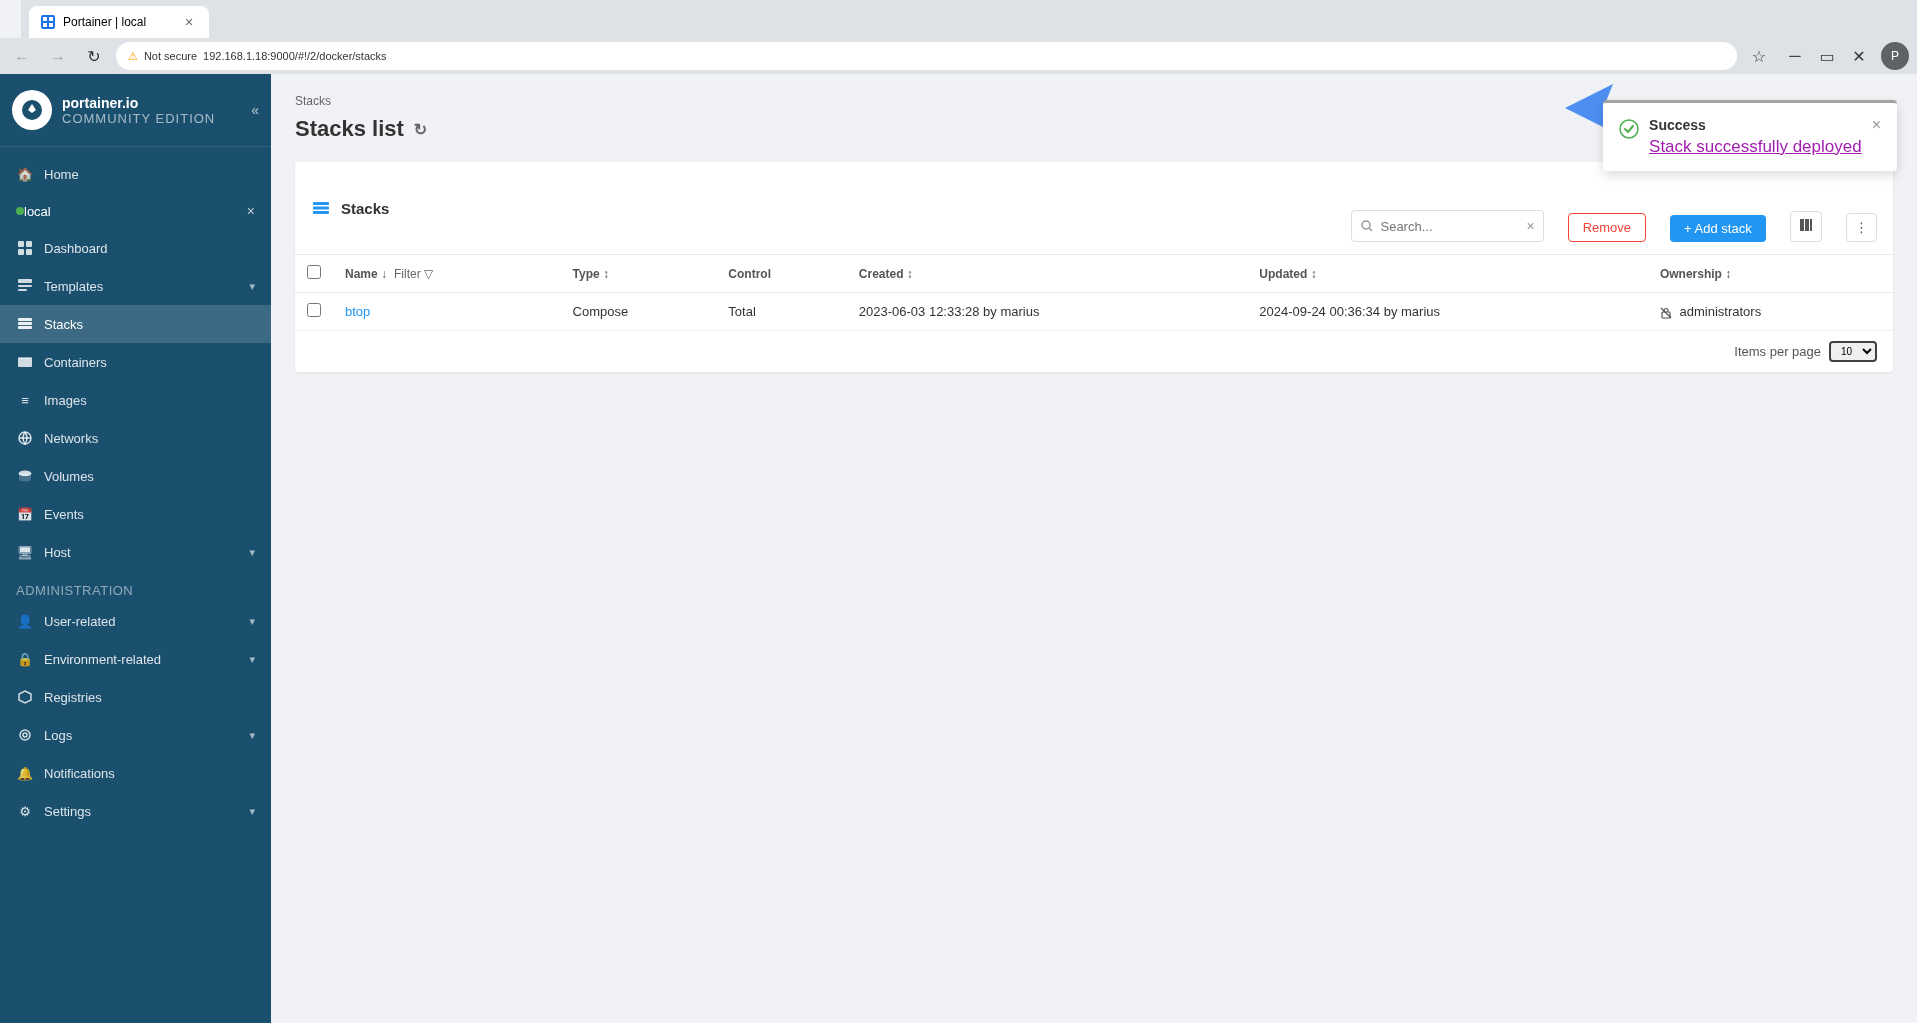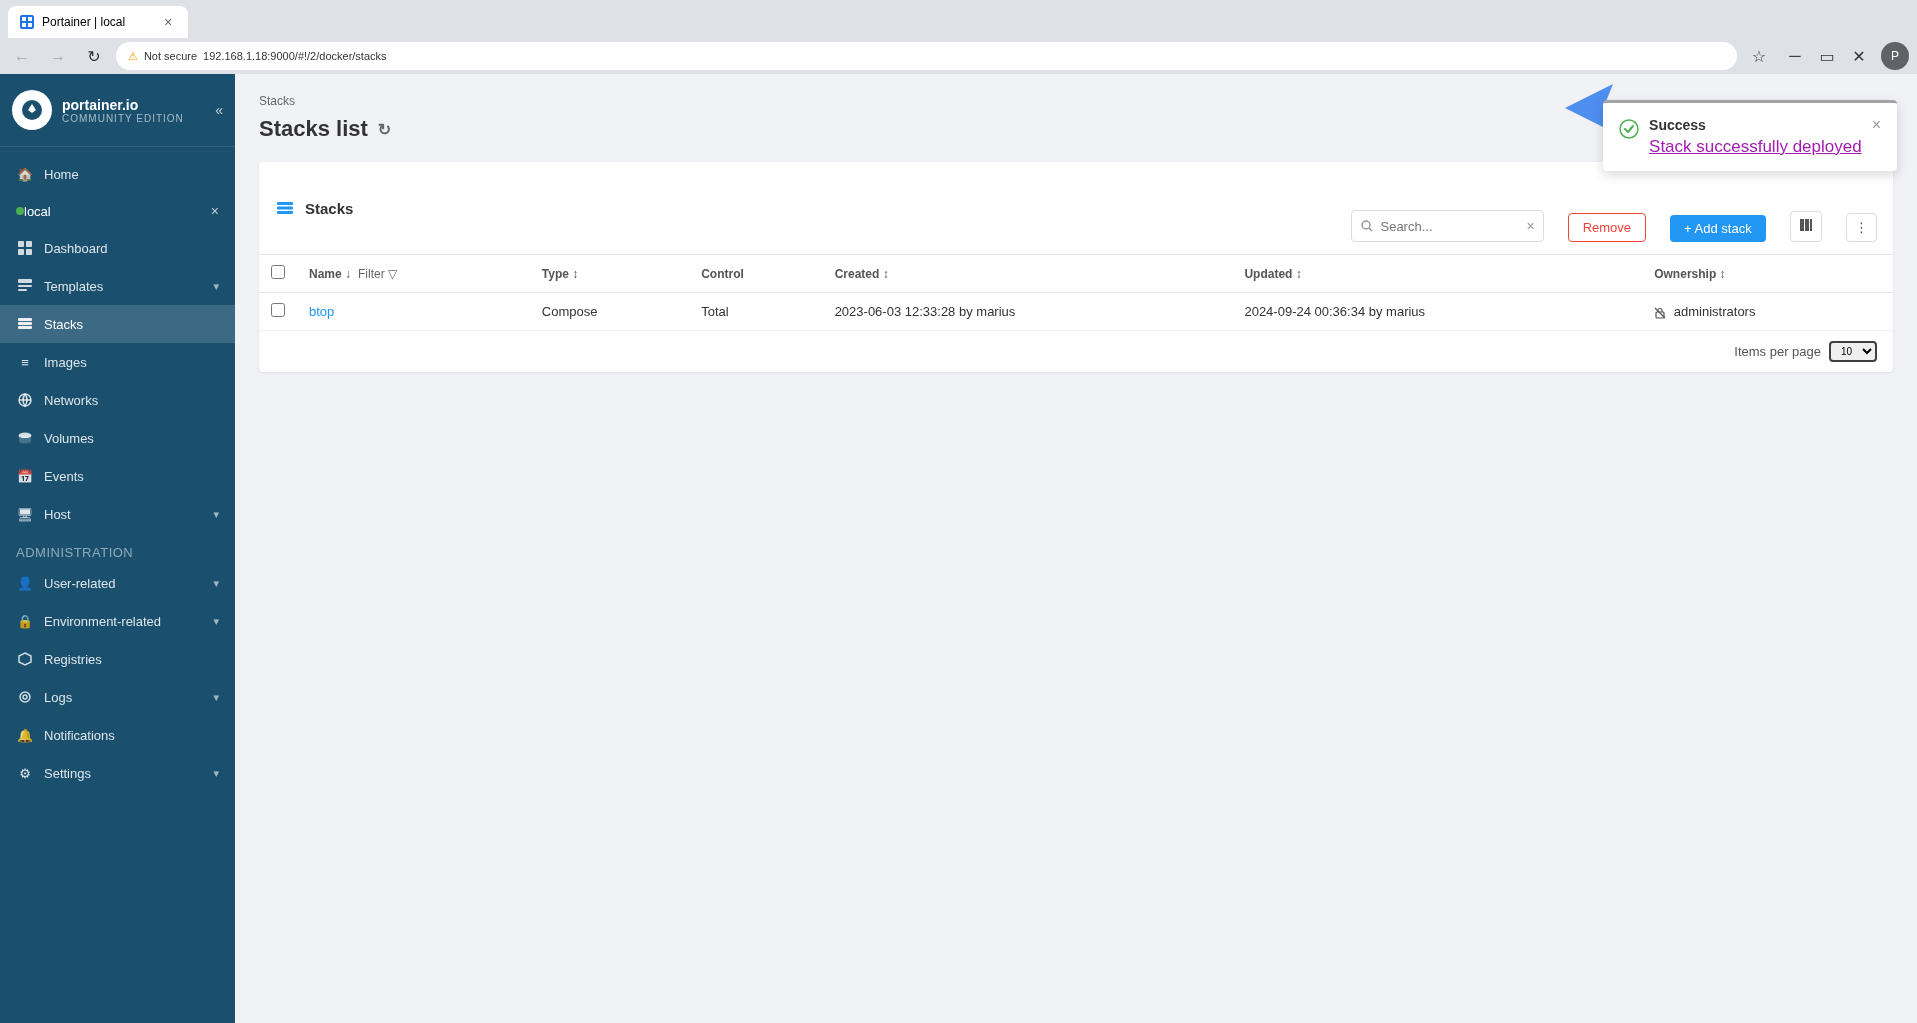--- a/index.html
+++ b/index.html
@@ -1,43 +1,43 @@
 <!DOCTYPE html>
 <html><head>
   <meta charset="utf-8">
   <style>
     * { margin: 0; padding: 0; box-sizing: border-box; }
     body { font-family: -apple-system, BlinkMacSystemFont, 'Segoe UI', sans-serif; font-size: 13px; background: #f0f2f5; overflow: hidden; }
 
     
-    .browser-chrome { background: #dee1e6; height: 38px; display: flex; align-items: center; padding: 0 8px; gap: 8px; }
+    .browser-chrome { background: #dee1e6; height: 38px; display: flex; align-items: center; padding: 0 8px; gap: 8px; margin-left: 21px; }
     .browser-tabs { display: flex; align-items: flex-end; height: 38px; }
     .browser-tab { background: #fff; border-radius: 8px 8px 0 0; padding: 0 12px; height: 32px; display: flex; align-items: center; gap: 8px; font-size: 12px; min-width: 180px; }
     .browser-tab-favicon { width: 14px; height: 14px; background: #1a73e8; border-radius: 2px; display: flex; align-items: center; justify-content: center; }
     .tab-close { margin-left: auto; cursor: pointer; color: #666; font-size: 14px; width: 16px; height: 16px; display: flex; align-items: center; justify-content: center; border-radius: 50%; }
     .browser-nav-row { background: #dee1e6; display: flex; align-items: center; padding: 4px 8px; gap: 8px; height: 36px; }
     .browser-btn { width: 28px; height: 28px; border-radius: 50%; border: none; background: transparent; cursor: pointer; display: flex; align-items: center; justify-content: center; color: #333; font-size: 16px; }
     .browser-btn:disabled { color: #aaa; cursor: default; }
     .address-bar { flex: 1; height: 28px; border-radius: 14px; border: none; background: #fff; padding: 0 12px; font-size: 13px; color: #333; display: flex; align-items: center; gap: 6px; }
     .address-bar-text { color: #333; font-size: 11px; }
     .lock-icon { color: #f90; font-size: 11px; }
     .browser-actions { display: flex; gap: 4px; }
     .profile-btn { width: 28px; height: 28px; border-radius: 50%; background: #5f6368; display: flex; align-items: center; justify-content: center; color: #fff; font-size: 12px; }
 
     
     .app { display: flex; height: calc(100vh - 74px); }
 
     
-    .sidebar { width: 235px; background: #1a4f6e; color: #fff; display: flex; flex-direction: column; overflow-y: auto; flex-shrink: 0; }
+    .sidebar { width: 271px; background: #1a4f6e; color: #fff; display: flex; flex-direction: column; overflow-y: auto; flex-shrink: 0; }
     .sidebar-logo { padding: 16px 12px; display: flex; align-items: center; gap: 10px; border-bottom: 1px solid rgba(255,255,255,0.1); }
     .logo-icon { width: 40px; height: 40px; background: #fff; border-radius: 50%; display: flex; align-items: center; justify-content: center; }
     .logo-icon svg { width: 24px; height: 24px; }
     .logo-text { display: flex; flex-direction: column; }
     .logo-name { font-size: 14px; font-weight: 700; color: #fff; }
-    .logo-edition { font-size: 10px; color: rgba(255,255,255,0.6); letter-spacing: 1px; text-transform: uppercase; }
+    .logo-edition { font-size: 13px; color: rgba(255,255,255,0.6); letter-spacing: 1px; text-transform: uppercase; }
     .sidebar-collapse { margin-left: auto; cursor: pointer; color: rgba(255,255,255,0.7); font-size: 14px; }
 
     .sidebar-nav { padding: 8px 0; flex: 1; }
     .sidebar-item { display: flex; align-items: center; gap: 10px; padding: 10px 16px; cursor: pointer; color: rgba(255,255,255,0.85); font-size: 13px; transition: background 0.15s; }
     .sidebar-item.active { background: rgba(255,255,255,0.15); color: #fff; }
     .sidebar-item-icon { width: 18px; height: 18px; display: flex; align-items: center; justify-content: center; flex-shrink: 0; }
     .sidebar-item-label { flex: 1; }
     .sidebar-item-arrow { font-size: 11px; color: rgba(255,255,255,0.6); }
 
     .sidebar-env-header { display: flex; align-items: center; padding: 10px 16px; cursor: pointer; color: #fff; }
@@ -188,20 +188,29 @@
         <span class="sidebar-item-icon">
           <svg width="16" height="16" viewBox="0 0 16 16" fill="rgba(255,255,255,0.9)">
               <rect x="1" y="10" width="14" height="3" rx="1"></rect>
               <rect x="1" y="6" width="14" height="3" rx="1"></rect>
               <rect x="1" y="2" width="14" height="3" rx="1"></rect>
             </svg>
         </span>
         <span class="sidebar-item-label">Stacks</span>
       </div>
 
+      <div class="sidebar-item">
+        <span class="sidebar-item-icon">
+          <svg width="16" height="16" viewBox="0 0 16 16" fill="rgba(255,255,255,0.8)">
+              <rect x="1" y="4" width="14" height="9" rx="1"></rect>
+              <rect x="1" y="3" width="14" height="2" rx="1" fill="rgba(255,255,255,0.5)"></rect>
+            </svg>
+        </span>
+        <span class="sidebar-item-label">Containers</span>
+      </div>
 
       <div class="sidebar-item">
         <span class="sidebar-item-icon">≡</span>
         <span class="sidebar-item-label">Images</span>
       </div>
 
       <div class="sidebar-item">
         <span class="sidebar-item-icon">
           <svg width="16" height="16" viewBox="0 0 16 16" fill="none" stroke="rgba(255,255,255,0.8)" stroke-width="1.5">
               <circle cx="8" cy="8" r="6"></circle>

